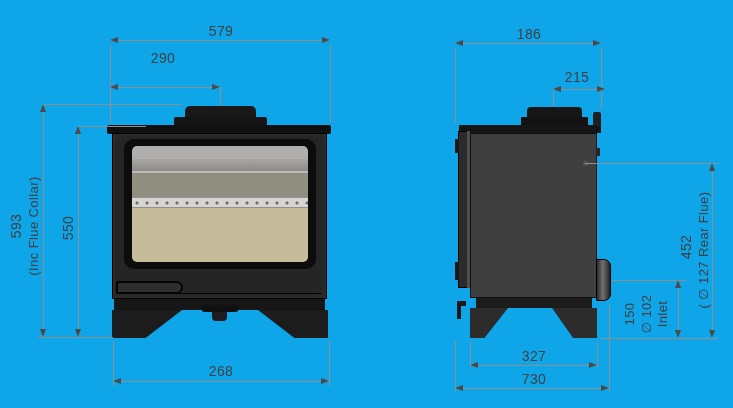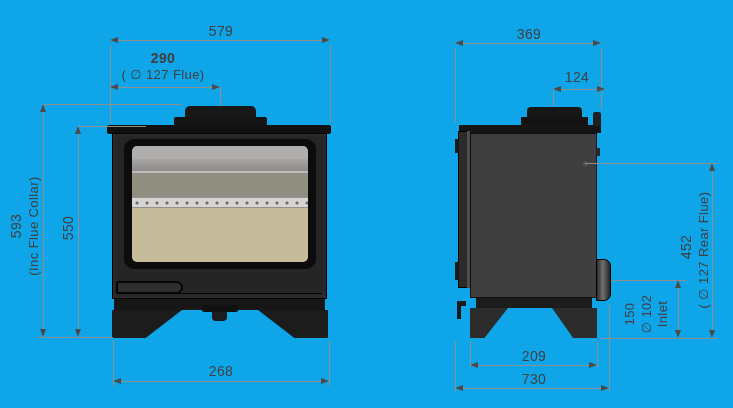--- a/index.html
+++ b/index.html
@@ -60,22 +60,21 @@
   <div class="ah l" style="left:110px;top:37px;"></div>
   <div class="ah r" style="left:322px;top:37px;"></div>
   <div class="vl" style="left:110px;top:45px;height:78px;"></div>
   <div class="vl" style="left:330px;top:45px;height:78px;"></div>
   <div class="lbl" style="left:221px;top:31px;">579</div>
 
   <div class="hl" style="left:110px;top:87px;width:110px;"></div>
   <div class="ah l" style="left:110px;top:84px;"></div>
   <div class="ah r" style="left:212px;top:84px;"></div>
   <div class="vl" style="left:220px;top:87px;height:19px;"></div>
-  <div class="lbl" style="left:163px;top:58px;font-weight:bold;">290</div>
-  <div class="lbl sm" style="left:163px;top:74px;">( ∅ 127 Flue)</div>
+  <div class="lbl" style="left:163px;top:58px;">290</div>
 
   <div class="vl" style="left:43px;top:104px;height:233px;"></div>
   <div class="ah u" style="left:40px;top:104px;"></div>
   <div class="ah d" style="left:40px;top:329px;"></div>
   <div class="hl" style="left:43px;top:104px;width:139px;"></div>
   <div class="hl" style="left:38px;top:337px;width:75px;"></div>
   <div class="lbl rot" style="left:16px;top:226px;">593</div>
   <div class="lbl sm rot" style="left:33px;top:226px;">(Inc Flue Collar)</div>
 
   <div class="vl" style="left:78px;top:126px;height:211px;"></div>
@@ -110,27 +109,27 @@
   <div class="shape" style="left:470px;top:308px;width:38px;height:30px;background:#2c2c2c;
               clip-path:polygon(0 0,100% 0,38% 100%,0 100%);"></div>
   <div class="shape" style="left:552px;top:308px;width:45px;height:30px;background:#2c2c2c;
               clip-path:polygon(0 0,100% 0,100% 100%,47% 100%);"></div>
 
   <div class="hl" style="left:455px;top:43px;width:146px;"></div>
   <div class="ah l" style="left:455px;top:40px;"></div>
   <div class="ah r" style="left:593px;top:40px;"></div>
   <div class="vl" style="left:455px;top:48px;height:75px;"></div>
   <div class="vl" style="left:601px;top:48px;height:62px;"></div>
-  <div class="lbl" style="left:529px;top:34px;">369</div>
+  <div class="lbl" style="left:529px;top:34px;">186</div>
 
   <div class="hl" style="left:553px;top:89px;width:52px;"></div>
   <div class="ah l" style="left:553px;top:86px;"></div>
   <div class="ah r" style="left:597px;top:86px;"></div>
   <div class="vl" style="left:553px;top:89px;height:17px;"></div>
-  <div class="lbl" style="left:577px;top:77px;">124</div>
+  <div class="lbl" style="left:577px;top:77px;">215</div>
 
   <div class="dot" style="left:583px;top:161px;"></div>
   <div class="hl" style="left:585px;top:163px;width:133px;"></div>
   <div class="vl" style="left:712px;top:163px;height:175px;"></div>
   <div class="ah u" style="left:709px;top:163px;"></div>
   <div class="ah d" style="left:709px;top:330px;"></div>
   <div class="lbl rot" style="left:686px;top:247px;">452</div>
   <div class="lbl sm rot" style="left:703px;top:250px;">( ∅ 127 Rear Flue)</div>
 
   <div class="hl" style="left:612px;top:280px;width:74px;"></div>
@@ -140,21 +139,21 @@
   <div class="hl" style="left:600px;top:338px;width:118px;"></div>
   <div class="lbl sm rot" style="left:629px;top:314px;">150</div>
   <div class="lbl sm rot" style="left:646px;top:314px;">∅ 102</div>
   <div class="lbl sm rot" style="left:662px;top:314px;">Inlet</div>
 
   <div class="hl" style="left:470px;top:365px;width:127px;"></div>
   <div class="ah l" style="left:470px;top:362px;"></div>
   <div class="ah r" style="left:589px;top:362px;"></div>
   <div class="vl" style="left:470px;top:341px;height:26px;"></div>
   <div class="vl" style="left:597px;top:341px;height:26px;"></div>
-  <div class="lbl" style="left:534px;top:356px;">209</div>
+  <div class="lbl" style="left:534px;top:356px;">327</div>
 
   <div class="hl" style="left:455px;top:388px;width:154px;"></div>
   <div class="ah l" style="left:455px;top:385px;"></div>
   <div class="ah r" style="left:601px;top:385px;"></div>
   <div class="vl" style="left:455px;top:341px;height:50px;"></div>
   <div class="vl" style="left:609px;top:305px;height:86px;"></div>
   <div class="lbl" style="left:534px;top:379px;">730</div>
 
 </div>
 

